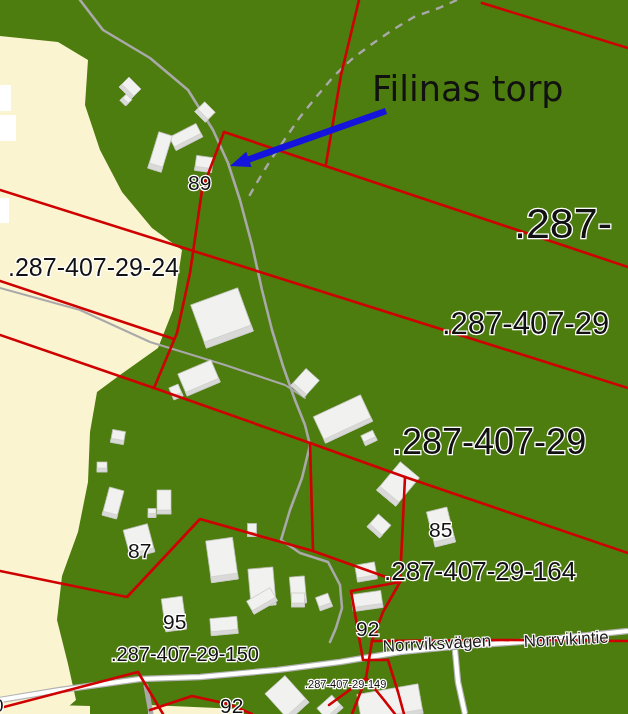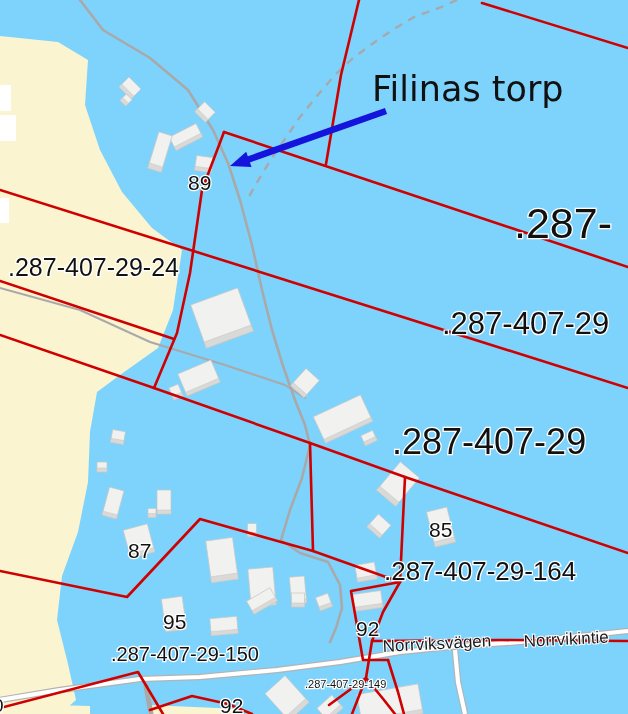--- a/index.html
+++ b/index.html
@@ -1,16 +1,16 @@
 <!DOCTYPE html>
 <html><head>
 <meta charset="utf-8">
 <style>
   html,body{margin:0;padding:0;background:#ffffff;}
-  .map-wrap{position:relative;width:628px;height:714px;overflow:hidden;background:#7dd3fc;
+  .map-wrap{position:relative;width:628px;height:714px;overflow:hidden;background:#4d7c0f;
             font-family:"Liberation Sans",sans-serif;}
   svg{display:block;}
   text{fill:#111111;}
   .lbl{font-family:"Liberation Sans",sans-serif;paint-order:stroke;stroke:#ffffff;stroke-width:2.5px;}
   .place{font-family:"DejaVu Sans",sans-serif;stroke:none;}
   .roadname{font-family:"Liberation Sans",sans-serif;paint-order:stroke;stroke:#ffffff;stroke-width:2px;fill:#1c1c1c;}
 </style>
 </head>
 <body>
 

